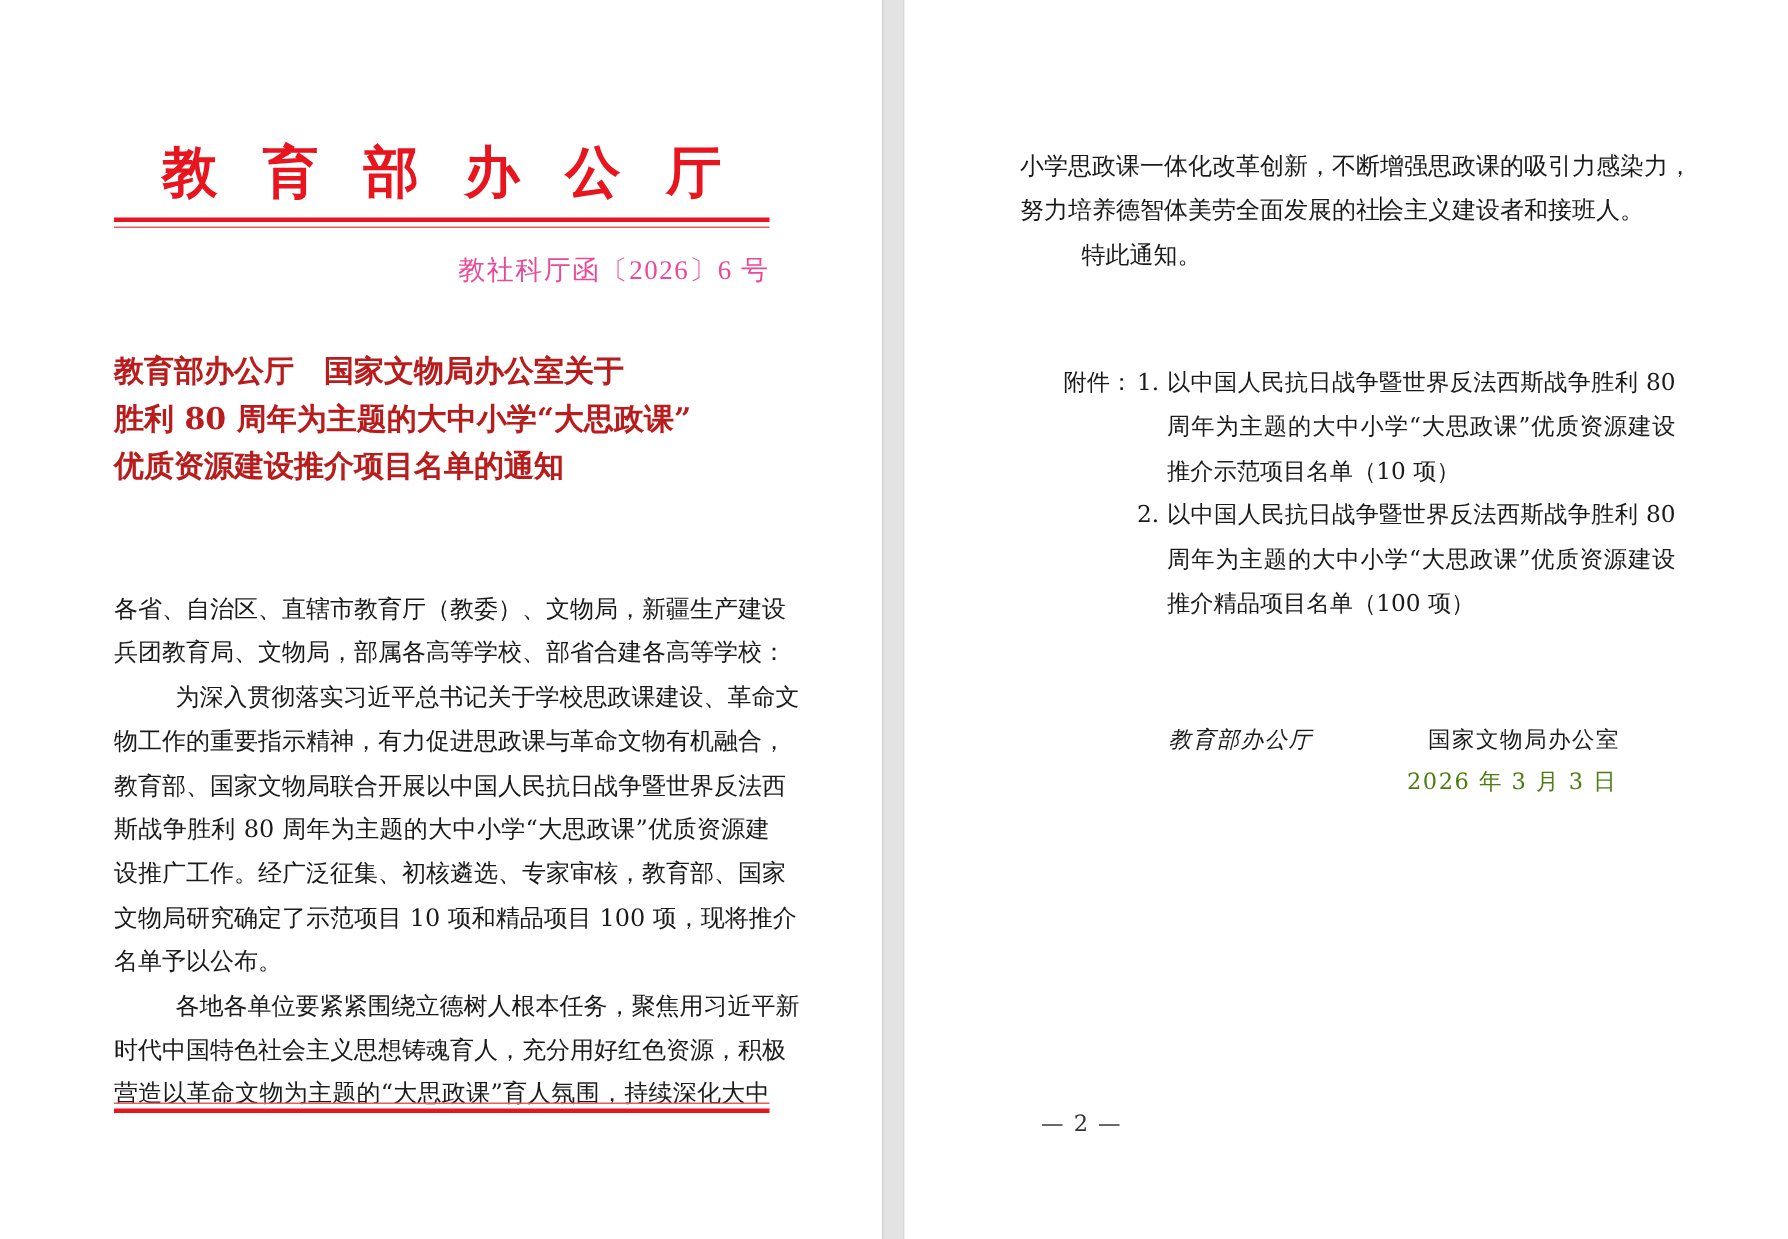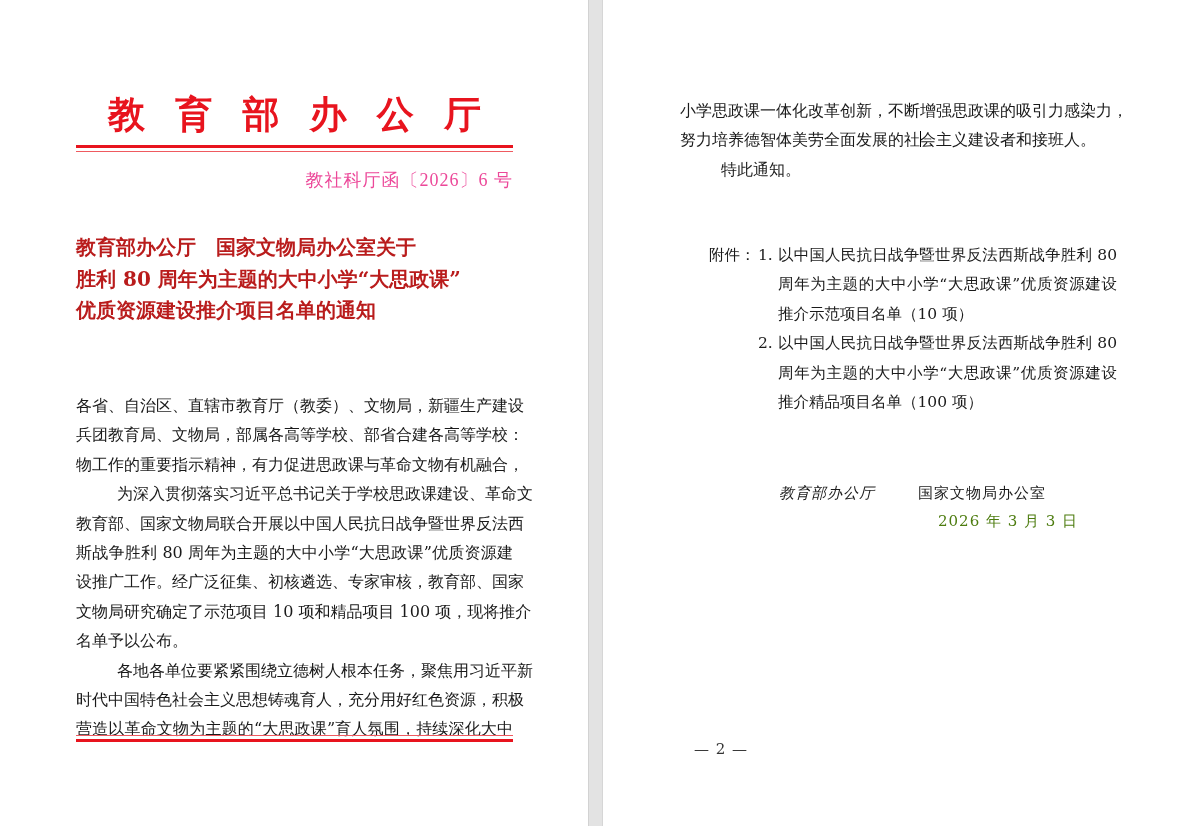--- a/index.html
+++ b/index.html
@@ -67,21 +67,21 @@
   .attachments .row { display: flex; white-space: nowrap; height: 29.4px; }
   .attachments .lbl { width: 49px; flex: none; }
   .attachments .num { width: 20px; flex: none; }
   .attachments .txt { flex: 1; text-align: justify; text-align-last: justify; }
   .attachments .txt.last { text-align-last: left; }
 
   .signature {
     position: absolute; top: 484px; font-size: 15px; letter-spacing: 1px; color: #1a1a1a;
   }
   .sig-left { left: 779px; font-style: italic; }
-  .sig-right { left: 918px; }
+  .sig-right { left: 952px; }
   .sig-date { position: absolute; left: 938px; top: 512px; font-size: 15px; letter-spacing: 1px; color: #4d7c0f; }
 
   .page-number {
     position: absolute; left: 694px; top: 740px; font-size: 15px; color: #333;
     letter-spacing: 1px;
   }
 </style>
 </head>
 <body>
 
@@ -102,22 +102,22 @@
 
   <div class="title">
     <div>教育部办公厅　国家文物局办公室关于</div>
     <div>胜利 80 周年为主题的大中小学“大思政课”</div>
     <div>优质资源建设推介项目名单的通知</div>
   </div>
 
   <div class="body-text left-body">
     <span class="line">各省、自治区、直辖市教育厅（教委）、文物局，新疆生产建设</span>
     <span class="line">兵团教育局、文物局，部属各高等学校、部省合建各高等学校：</span>
+    <span class="line indent">为深入贯彻落实习近平总书记关于学校思政课建设、革命文</span>
     <span class="line">物工作的重要指示精神，有力促进思政课与革命文物有机融合，</span>
-    <span class="line indent">为深入贯彻落实习近平总书记关于学校思政课建设、革命文</span>
     <span class="line">教育部、国家文物局联合开展以中国人民抗日战争暨世界反法西</span>
     <span class="line">斯战争胜利 80 周年为主题的大中小学“大思政课”优质资源建</span>
     <span class="line">设推广工作。经广泛征集、初核遴选、专家审核，教育部、国家</span>
     <span class="line">文物局研究确定了示范项目 10 项和精品项目 100 项，现将推介</span>
     <span class="line last">名单予以公布。</span>
     <span class="line indent">各地各单位要紧紧围绕立德树人根本任务，聚焦用习近平新</span>
     <span class="line">时代中国特色社会主义思想铸魂育人，充分用好红色资源，积极</span>
     <span class="line">营造以革命文物为主题的“大思政课”育人氛围，持续深化大中</span>
   </div>
 

